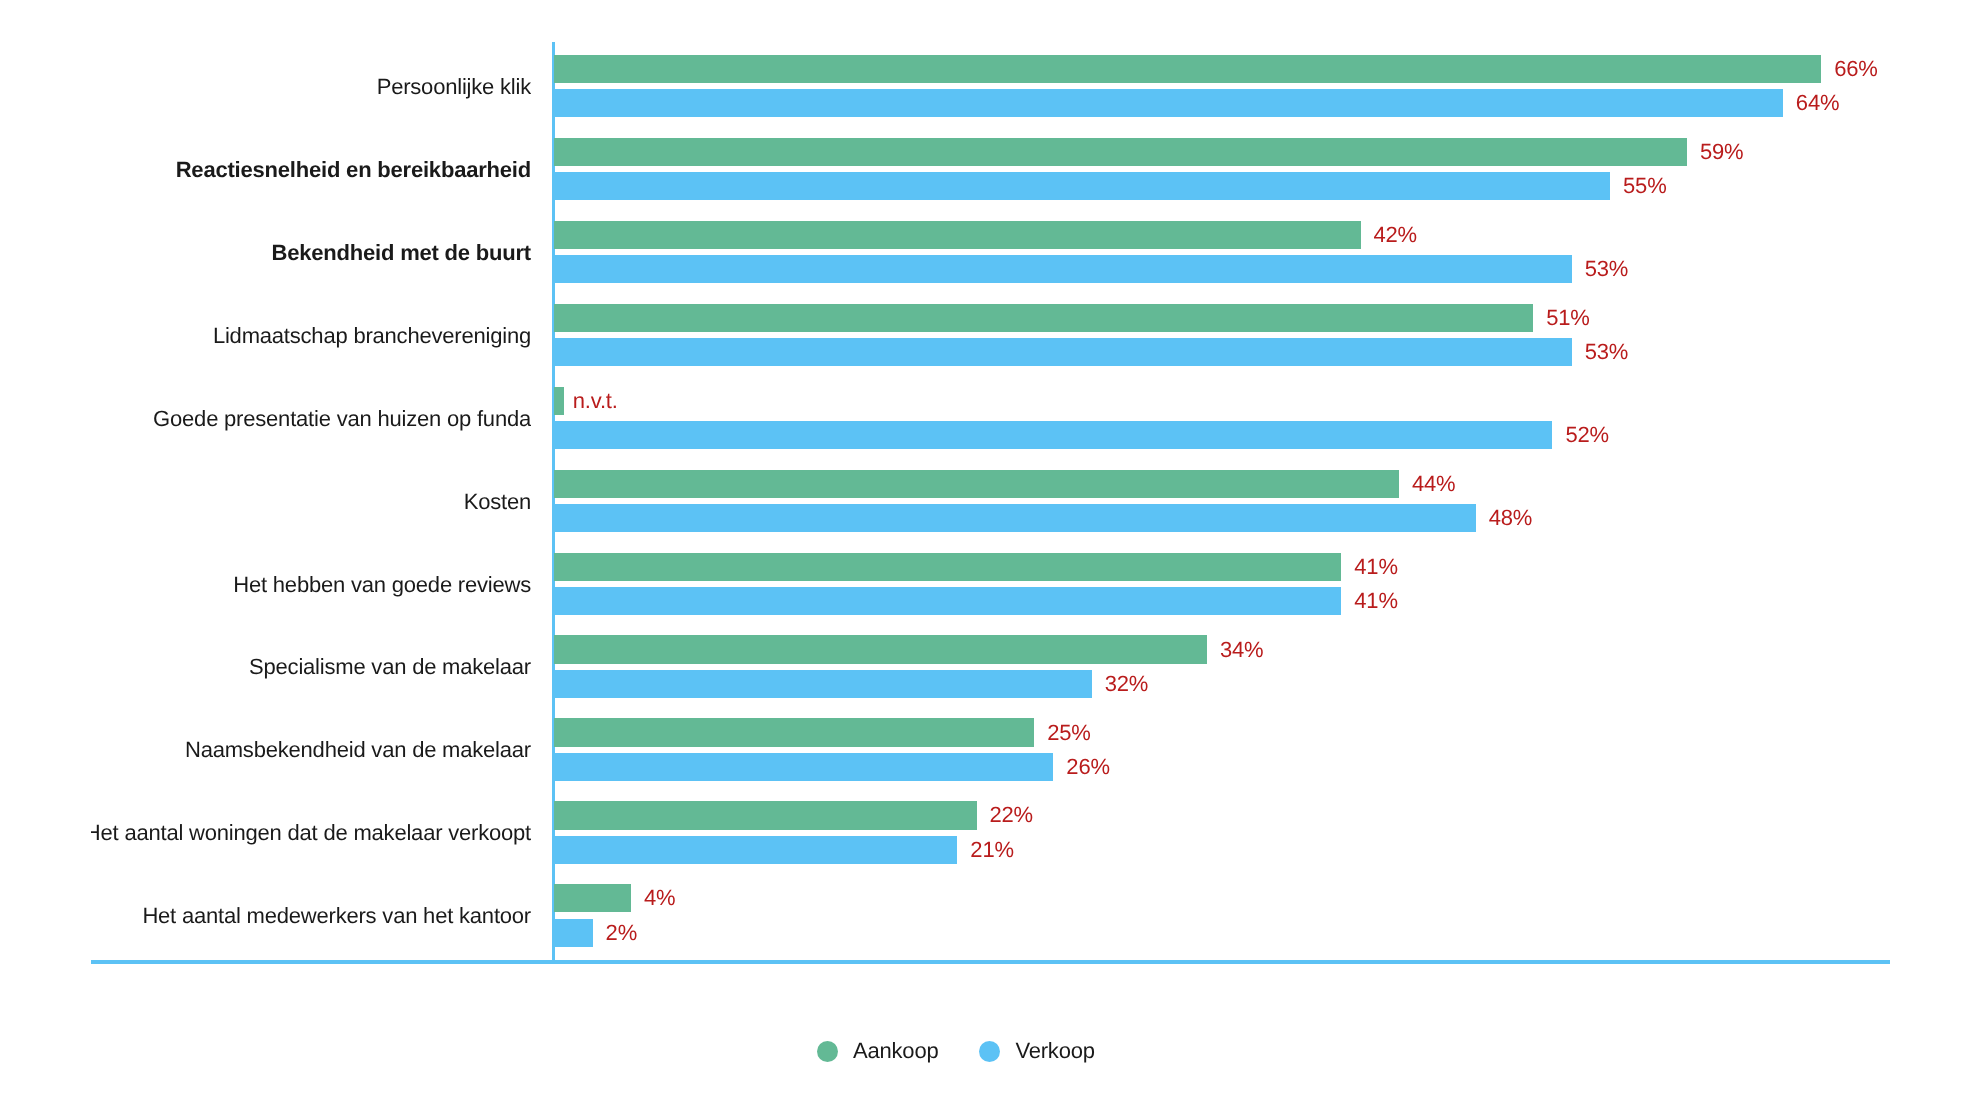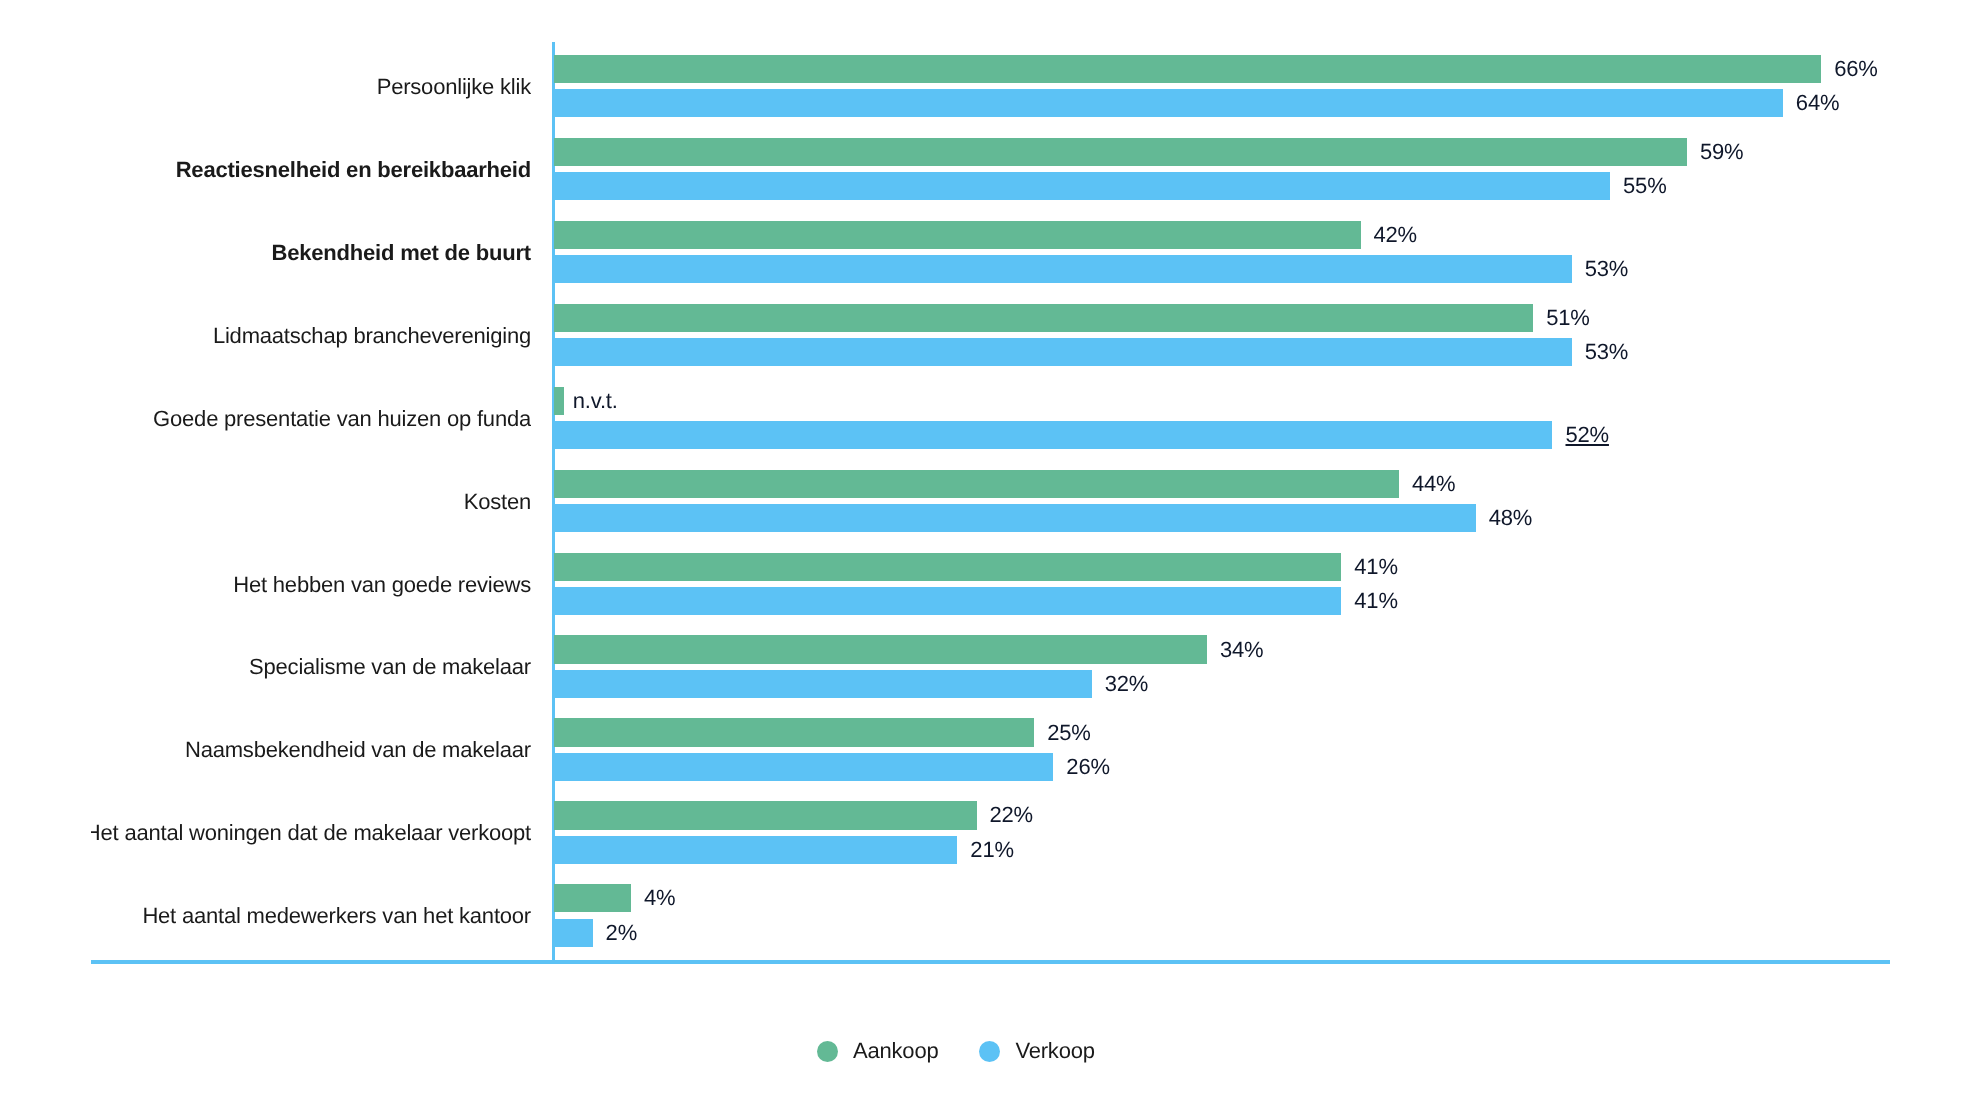--- a/index.html
+++ b/index.html
@@ -18,21 +18,21 @@
   .cat-label{position:absolute;right:0;top:0;line-height:28px;text-align:right;
              color:#1A1A1A;font-size:22px;letter-spacing:-0.2px;white-space:nowrap;
              transform:translateZ(0);}
 
   
   .bar{position:absolute;left:554.2px;height:28.2px;}
   .bar.a{background:#63B995;}
   .bar.b{background:#5CC2F5;}
 
   
-  .vlabel{position:absolute;line-height:28px;color:#0f172a;font-size:22px;
+  .vlabel{position:absolute;line-height:28px;color:#b91c1c;font-size:22px;
           letter-spacing:-0.2px;white-space:nowrap;transform:translateZ(0);}
 
   
   .legend{position:absolute;left:817px;top:1034px;display:flex;align-items:center;gap:41px;}
   .legend-item{display:flex;align-items:center;transform:translateZ(0);}
   .dot{width:21px;height:21px;border-radius:50%;flex:0 0 auto;margin-right:15px;display:inline-block;}
   .dot.a{background:#63B995;}
   .dot.b{background:#5CC2F5;}
   .legend-text{display:inline-block;color:#1A1A1A;font-size:22px;letter-spacing:-0.2px;}
 </style>
@@ -81,21 +81,21 @@
       <div class="bar b" style="top:334.12px;width:1017.49px;"></div>
       <div class="vlabel" style="left:1584.69px;top:334.22px;">53%</div>
     </div>
     <div class="row">
       <div class="cat-clip" style="left:91px;top:400.66px;width:440px;">
         <div class="cat-label">Goede presentatie van huizen op funda</div>
       </div>
       <div class="bar a" style="top:382.66px;width:9.60px;"></div>
       <div class="vlabel" style="left:572.80px;top:382.76px;">n.v.t.</div>
       <div class="bar b" style="top:417.06px;width:998.30px;"></div>
-      <div class="vlabel" style="left:1565.50px;top:417.16px;text-decoration:underline;">52%</div>
+      <div class="vlabel" style="left:1565.50px;top:417.16px;">52%</div>
     </div>
     <div class="row">
       <div class="cat-clip" style="left:91px;top:483.60px;width:440px;">
         <div class="cat-label">Kosten</div>
       </div>
       <div class="bar a" style="top:465.60px;width:844.71px;"></div>
       <div class="vlabel" style="left:1411.91px;top:465.70px;">44%</div>
       <div class="bar b" style="top:500.00px;width:921.50px;"></div>
       <div class="vlabel" style="left:1488.70px;top:500.10px;">48%</div>
     </div>

